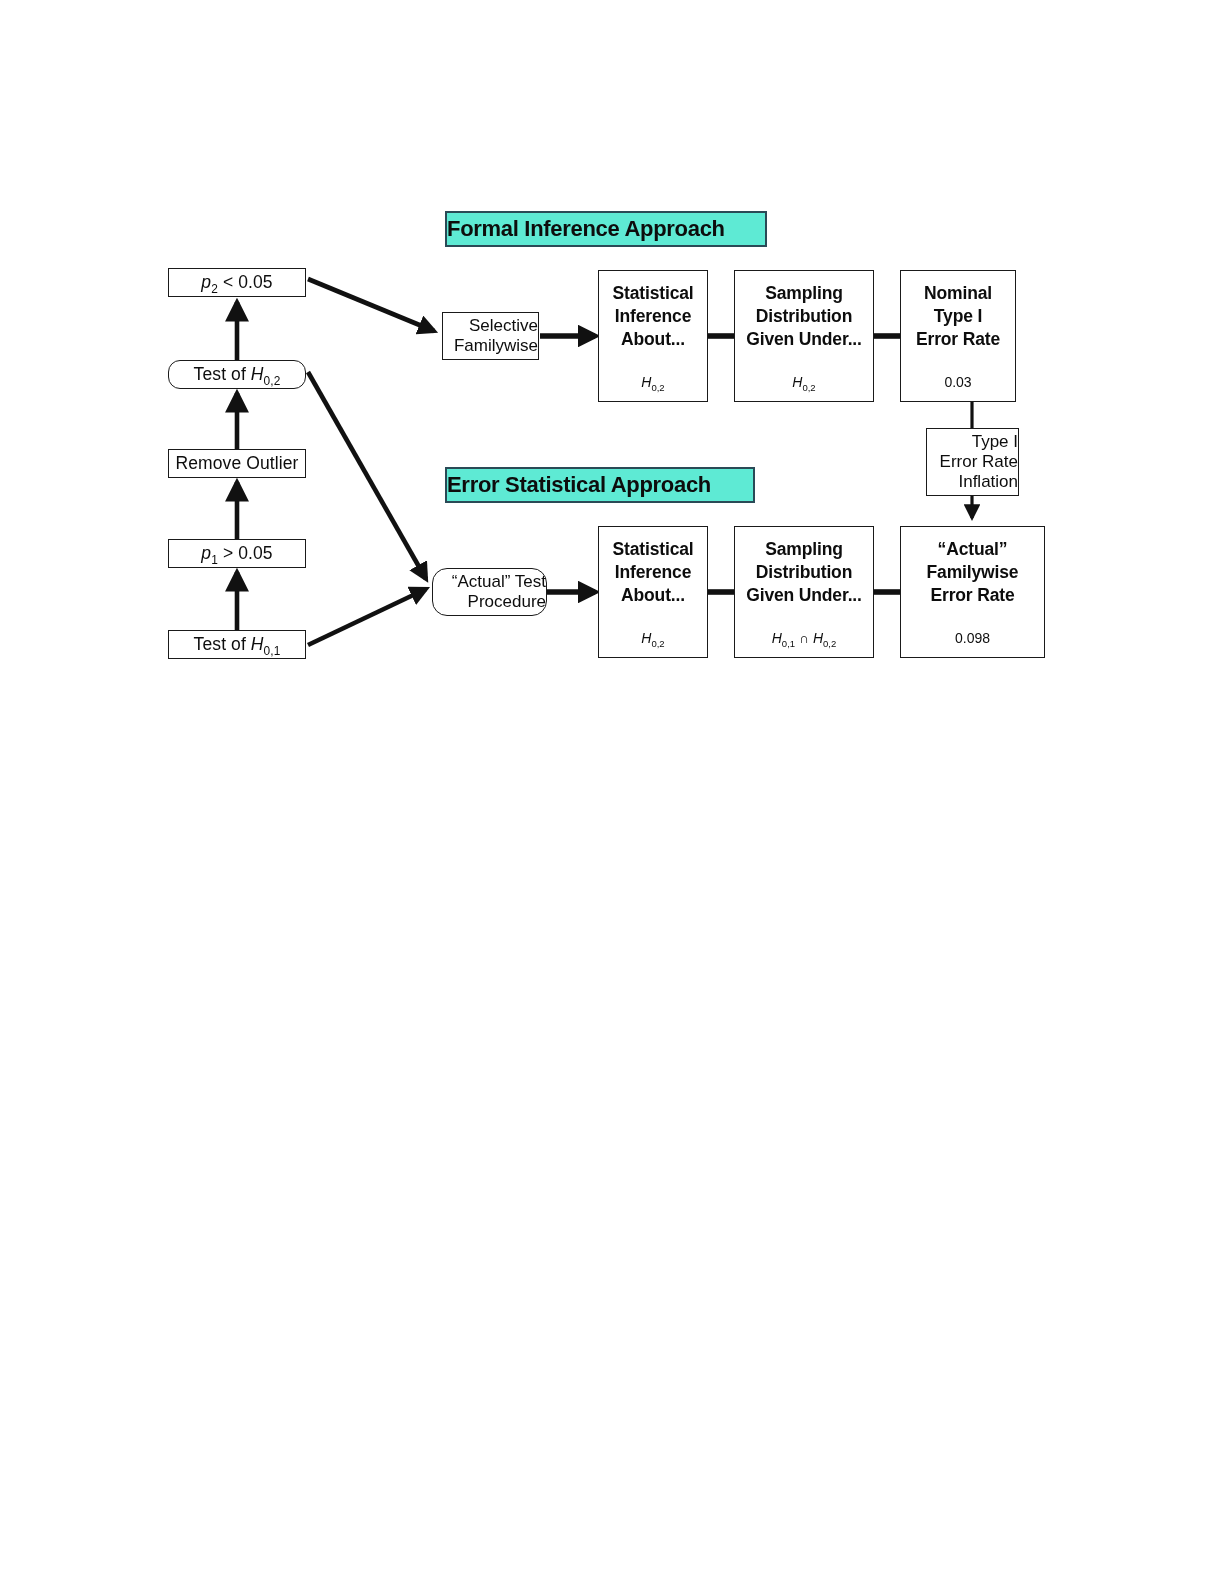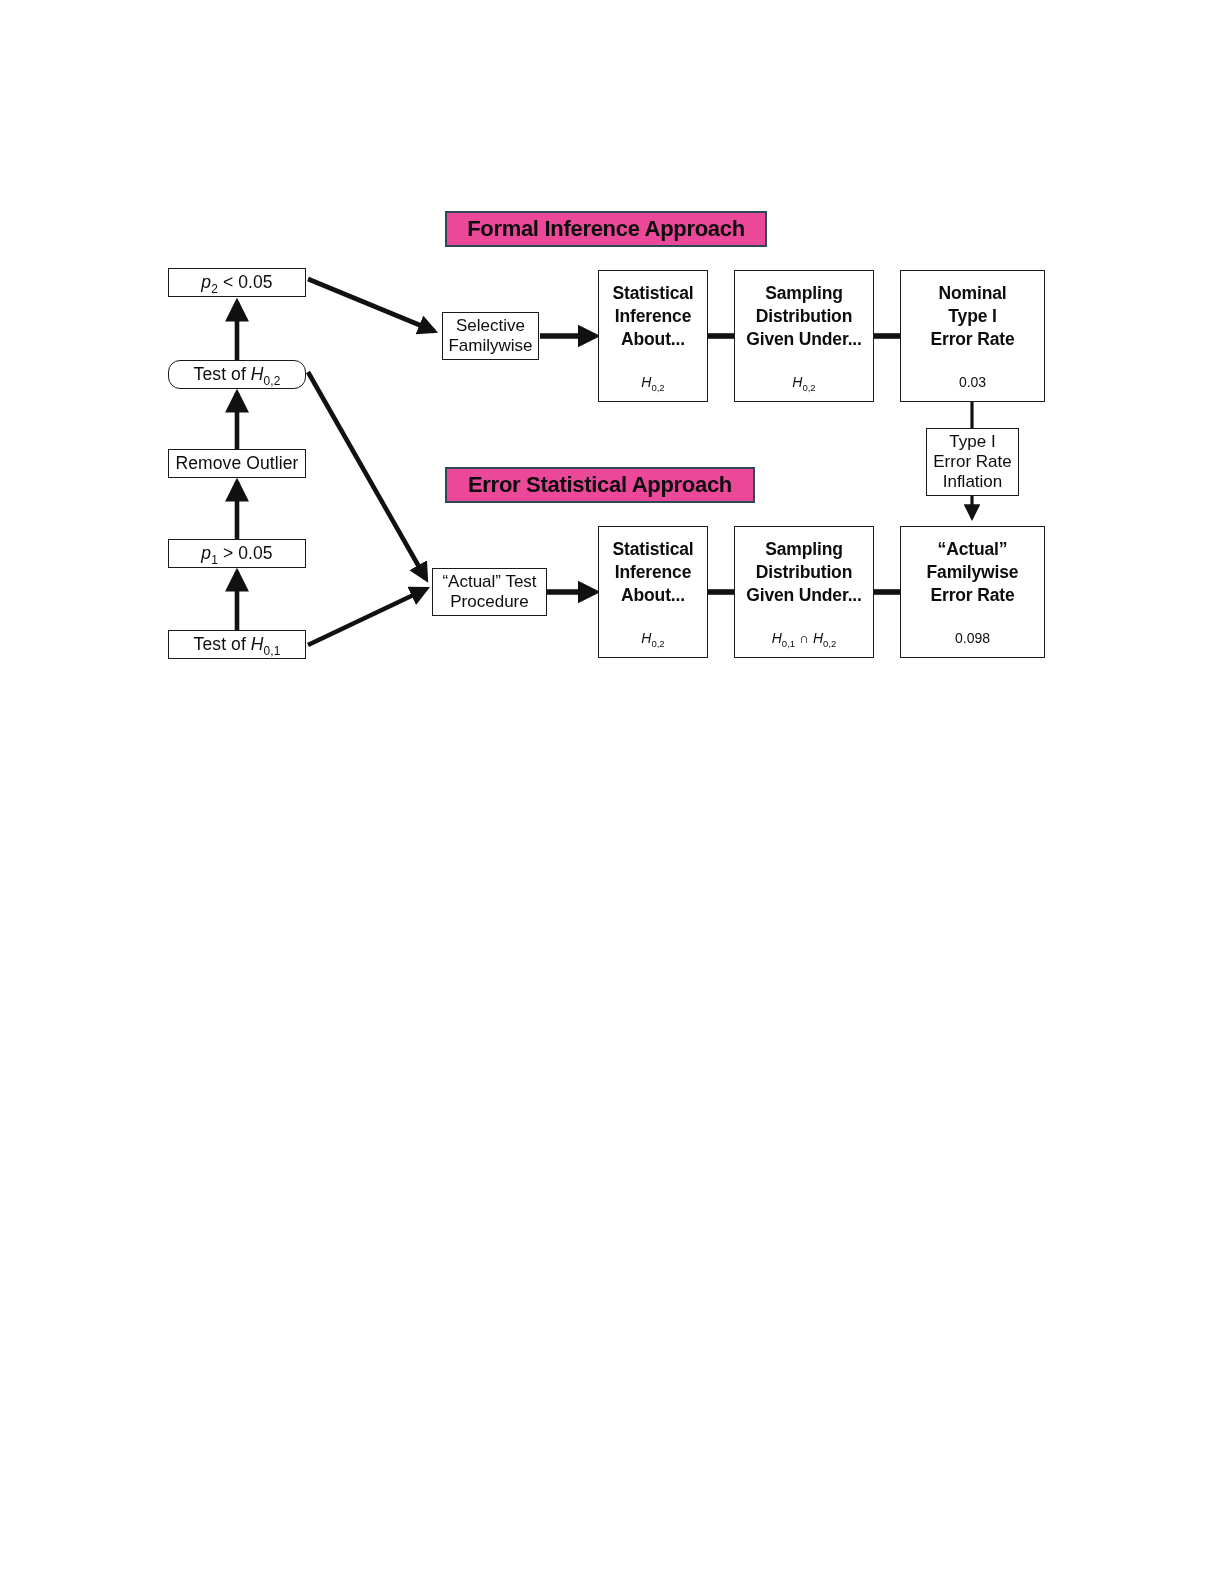--- a/index.html
+++ b/index.html
@@ -49,20 +49,21 @@
   .chain-box {
     font-size: 17.5px;
     font-weight: 400;
     letter-spacing: 0.1px;
   }
   
   .process-box {
     font-size: 17px;
     font-weight: 400;
     line-height: 1.28;
+    text-align: right;
   }
   
   .outcome-box {
     align-items: flex-start;
     padding-top: 11px;
   }
   .outcome-title {
     font-size: 17.5px;
     font-weight: bold;
     line-height: 1.32;
@@ -71,25 +72,25 @@
   .outcome-value {
     font-size: 14px;
     font-weight: 400;
     margin-top: 23px;
     line-height: 1.2;
   }
   
   .banner {
     position: absolute;
     box-sizing: border-box;
-    background: #ec4899;
+    background: #5eead4;
     border: 2.4px solid #2a4a56;
     display: flex;
     align-items: center;
-    justify-content: center;
+    justify-content: flex-start;
     text-align: center;
     z-index: 3;
   }
   .banner-text {
     font-size: 22px;
     font-weight: bold;
     color: #0d0d0d;
     letter-spacing: -0.3px;
   }
   
@@ -186,21 +187,21 @@
     </div>
   </div>
 
   <div class="node process-box" style="left:442px; top:312px; width:97px; height:48px;">
     <div class="node-inner">
       <div>Selective</div>
       <div>Familywise</div>
     </div>
   </div>
 
-  <div class="node process-box" style="left:432px; top:568px; width:115px; height:48px;">
+  <div class="node process-box" style="left:432px; top:568px; width:115px; height:48px;border-radius:15px;">
     <div class="node-inner">
       <div>“Actual” Test</div>
       <div>Procedure</div>
     </div>
   </div>
 
   <div class="node outcome-box" style="left:598px; top:270px; width:110px; height:132px;">
     <div class="node-inner">
       <div class="outcome-title">
         <div>Statistical</div>
@@ -219,21 +220,21 @@
         <div>Sampling</div>
         <div>Distribution</div>
         <div>Given Under...</div>
       </div>
       <div class="outcome-value">
         <span class="mi">H</span><span class="sub">0,2</span>
       </div>
     </div>
   </div>
 
-  <div class="node outcome-box" style="left:900px; top:270px; width:145px; height:132px;">
+  <div class="node outcome-box" style="left:900px; top:270px; width:116px; height:132px;">
     <div class="node-inner">
       <div class="outcome-title">
         <div>Nominal</div>
         <div>Type I</div>
         <div>Error Rate</div>
       </div>
       <div class="outcome-value">
         <span>0.03</span>
       </div>
     </div>

